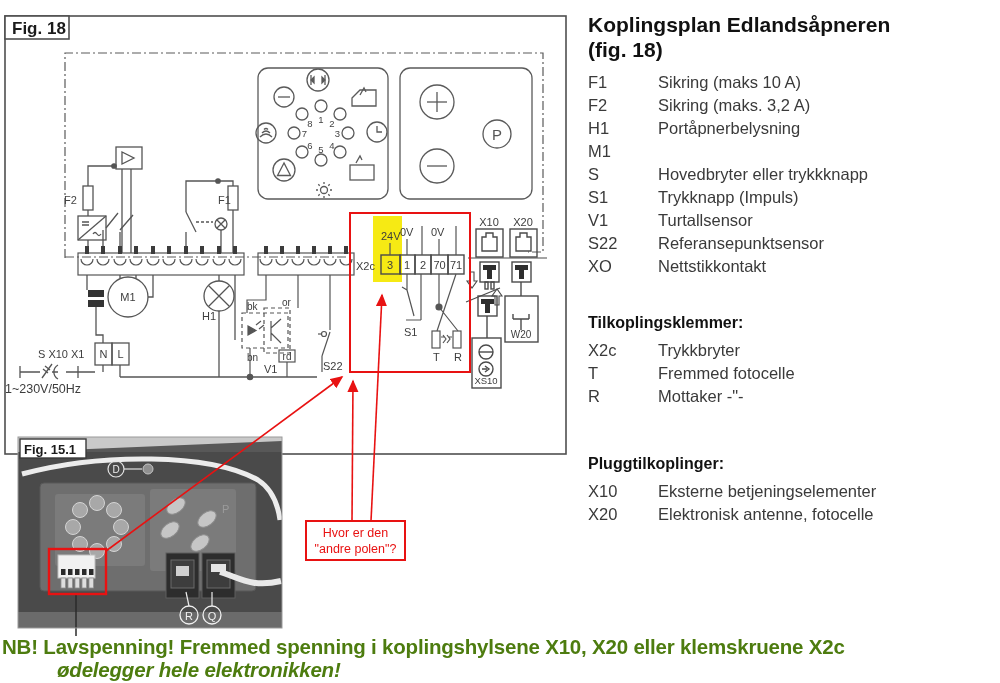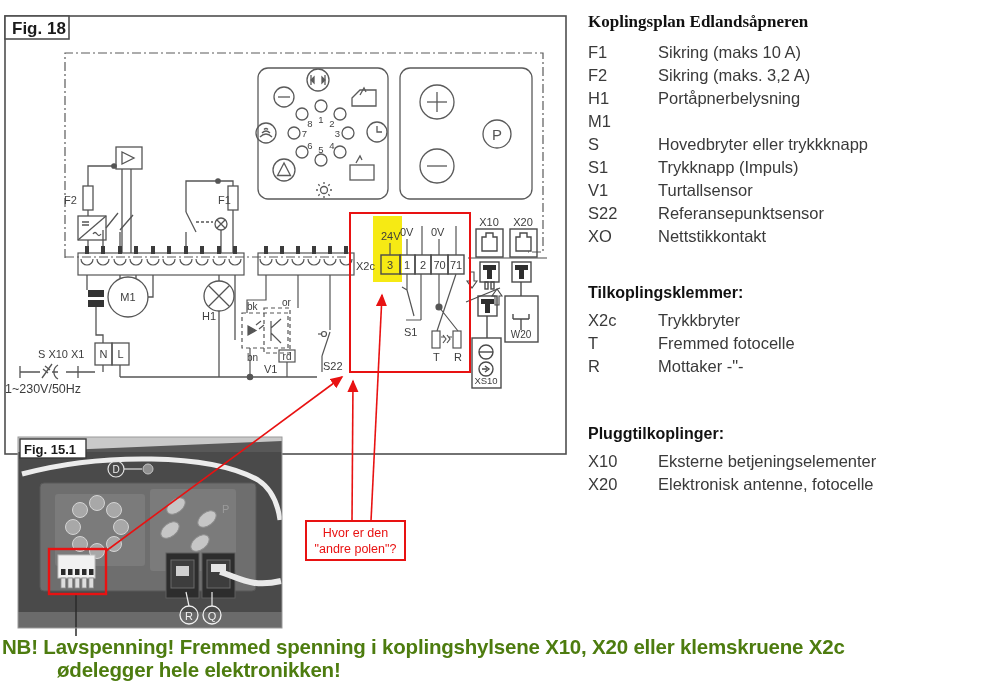--- a/index.html
+++ b/index.html
@@ -1,28 +1,28 @@
 <!DOCTYPE html>
 <html><head>
 <meta charset="utf-8">
 <style>
   html,body{margin:0;padding:0;background:#fff;}
   body{width:1000px;height:683px;position:relative;font-family:"Liberation Sans",sans-serif;overflow:hidden;}
   #stage{position:absolute;left:0;top:0;width:1000px;height:570px;}
   svg{position:absolute;left:0;top:0;}
   .right-col{position:absolute;left:588px;top:12px;width:406px;color:#1c1c1c;}
-  .legend-title{font-size:17px;font-weight:bold;line-height:1.2;color:#111;font-family:Liberation Serif, serif;}
+  .legend-title{font-size:21px;font-weight:bold;line-height:1.2;color:#111;}
   .legend-list{margin-top:9px;}
   .lrow{display:flex;font-size:16.5px;line-height:23px;color:#3a3a3a;}
   .lkey{width:70px;flex:0 0 70px;}
   .ldesc{flex:1;}
   .legend-header{font-size:16px;font-weight:bold;color:#111;margin-top:36px;margin-bottom:7px;}
   .legend-header.plugs{margin-top:47px;}
   .warning{position:absolute;left:2px;top:635px;width:998px;font-size:20.5px;font-weight:bold;color:#4d7c0f;line-height:23px;letter-spacing:-0.2px;}
-  .warning .indent{padding-left:55px;}
+  .warning .indent{padding-left:55px;font-style:italic;}
   text{font-family:"Liberation Sans",sans-serif;}
 </style>
 </head>
 <body>
 
 <div id="stage">
 
 <svg width="575" height="640" viewBox="0 0 575 640">
   <defs>
     <marker id="arrow-red" markerWidth="9" markerHeight="8" refX="7" refY="3.5" orient="auto">
@@ -376,20 +376,21 @@
       <rect x="306" y="521" width="99" height="39" fill="#ffffff" stroke="#e81212" stroke-width="2"></rect>
       <text x="355.5" y="537" font-size="12.5" fill="#e81212" text-anchor="middle">Hvor er den</text>
       <text x="355.5" y="553" font-size="12.5" fill="#e81212" text-anchor="middle">"andre polen"?</text>
     </g>
   </g>
 </svg>
 
 <div class="right-col">
   <div class="legend-title">
     <div>Koplingsplan Edlandsåpneren</div>
+    <div>(fig. 18)</div>
   </div>
   <div class="legend-list">
     <div class="lrow">
           <span class="lkey">F1</span>
           <span class="ldesc">Sikring (maks 10 A)</span>
         </div>
     <div class="lrow">
           <span class="lkey">F2</span>
           <span class="ldesc">Sikring (maks. 3,2 A)</span>
         </div>

